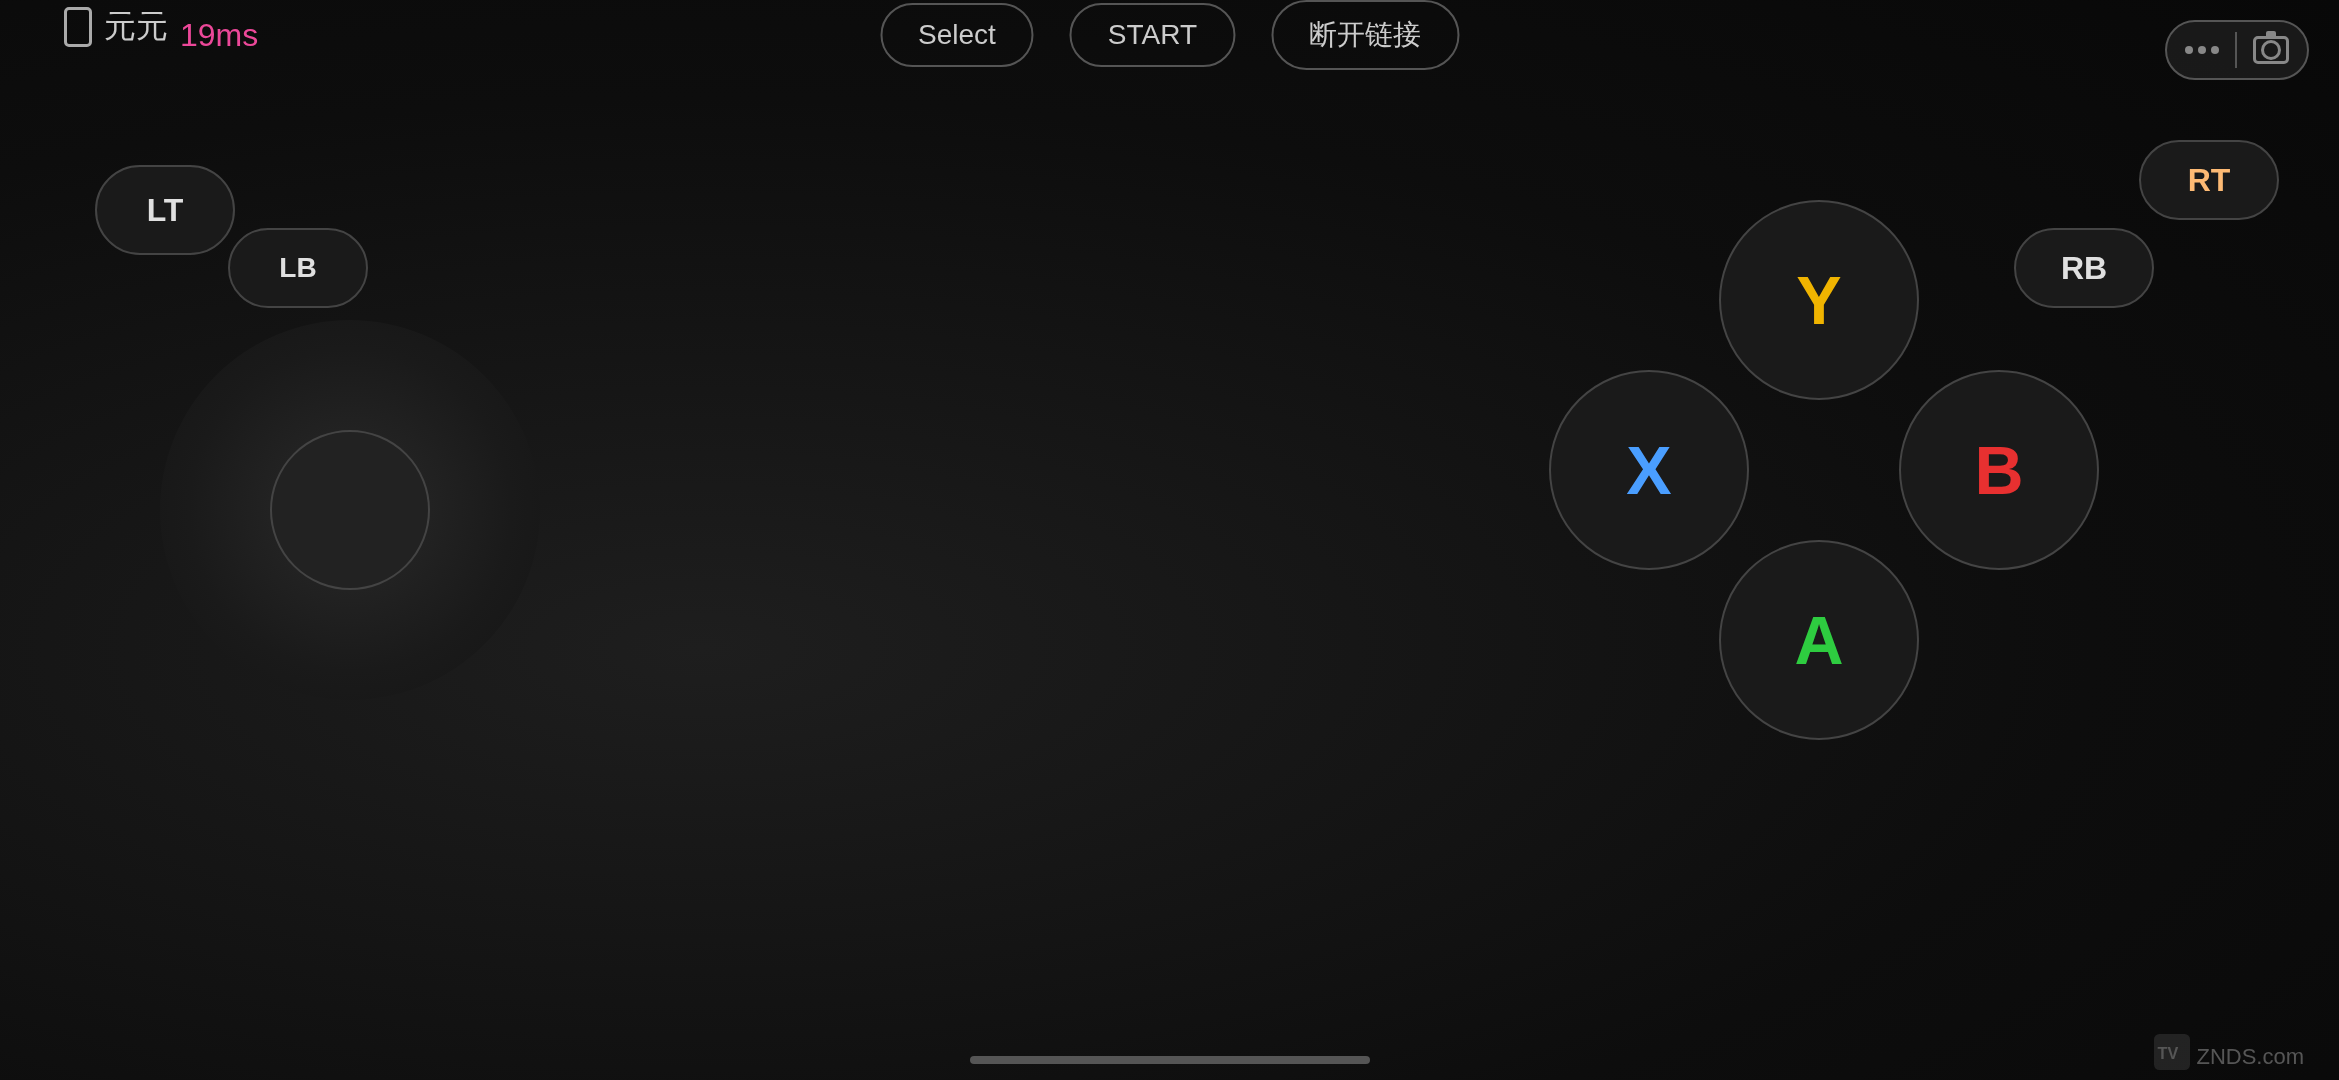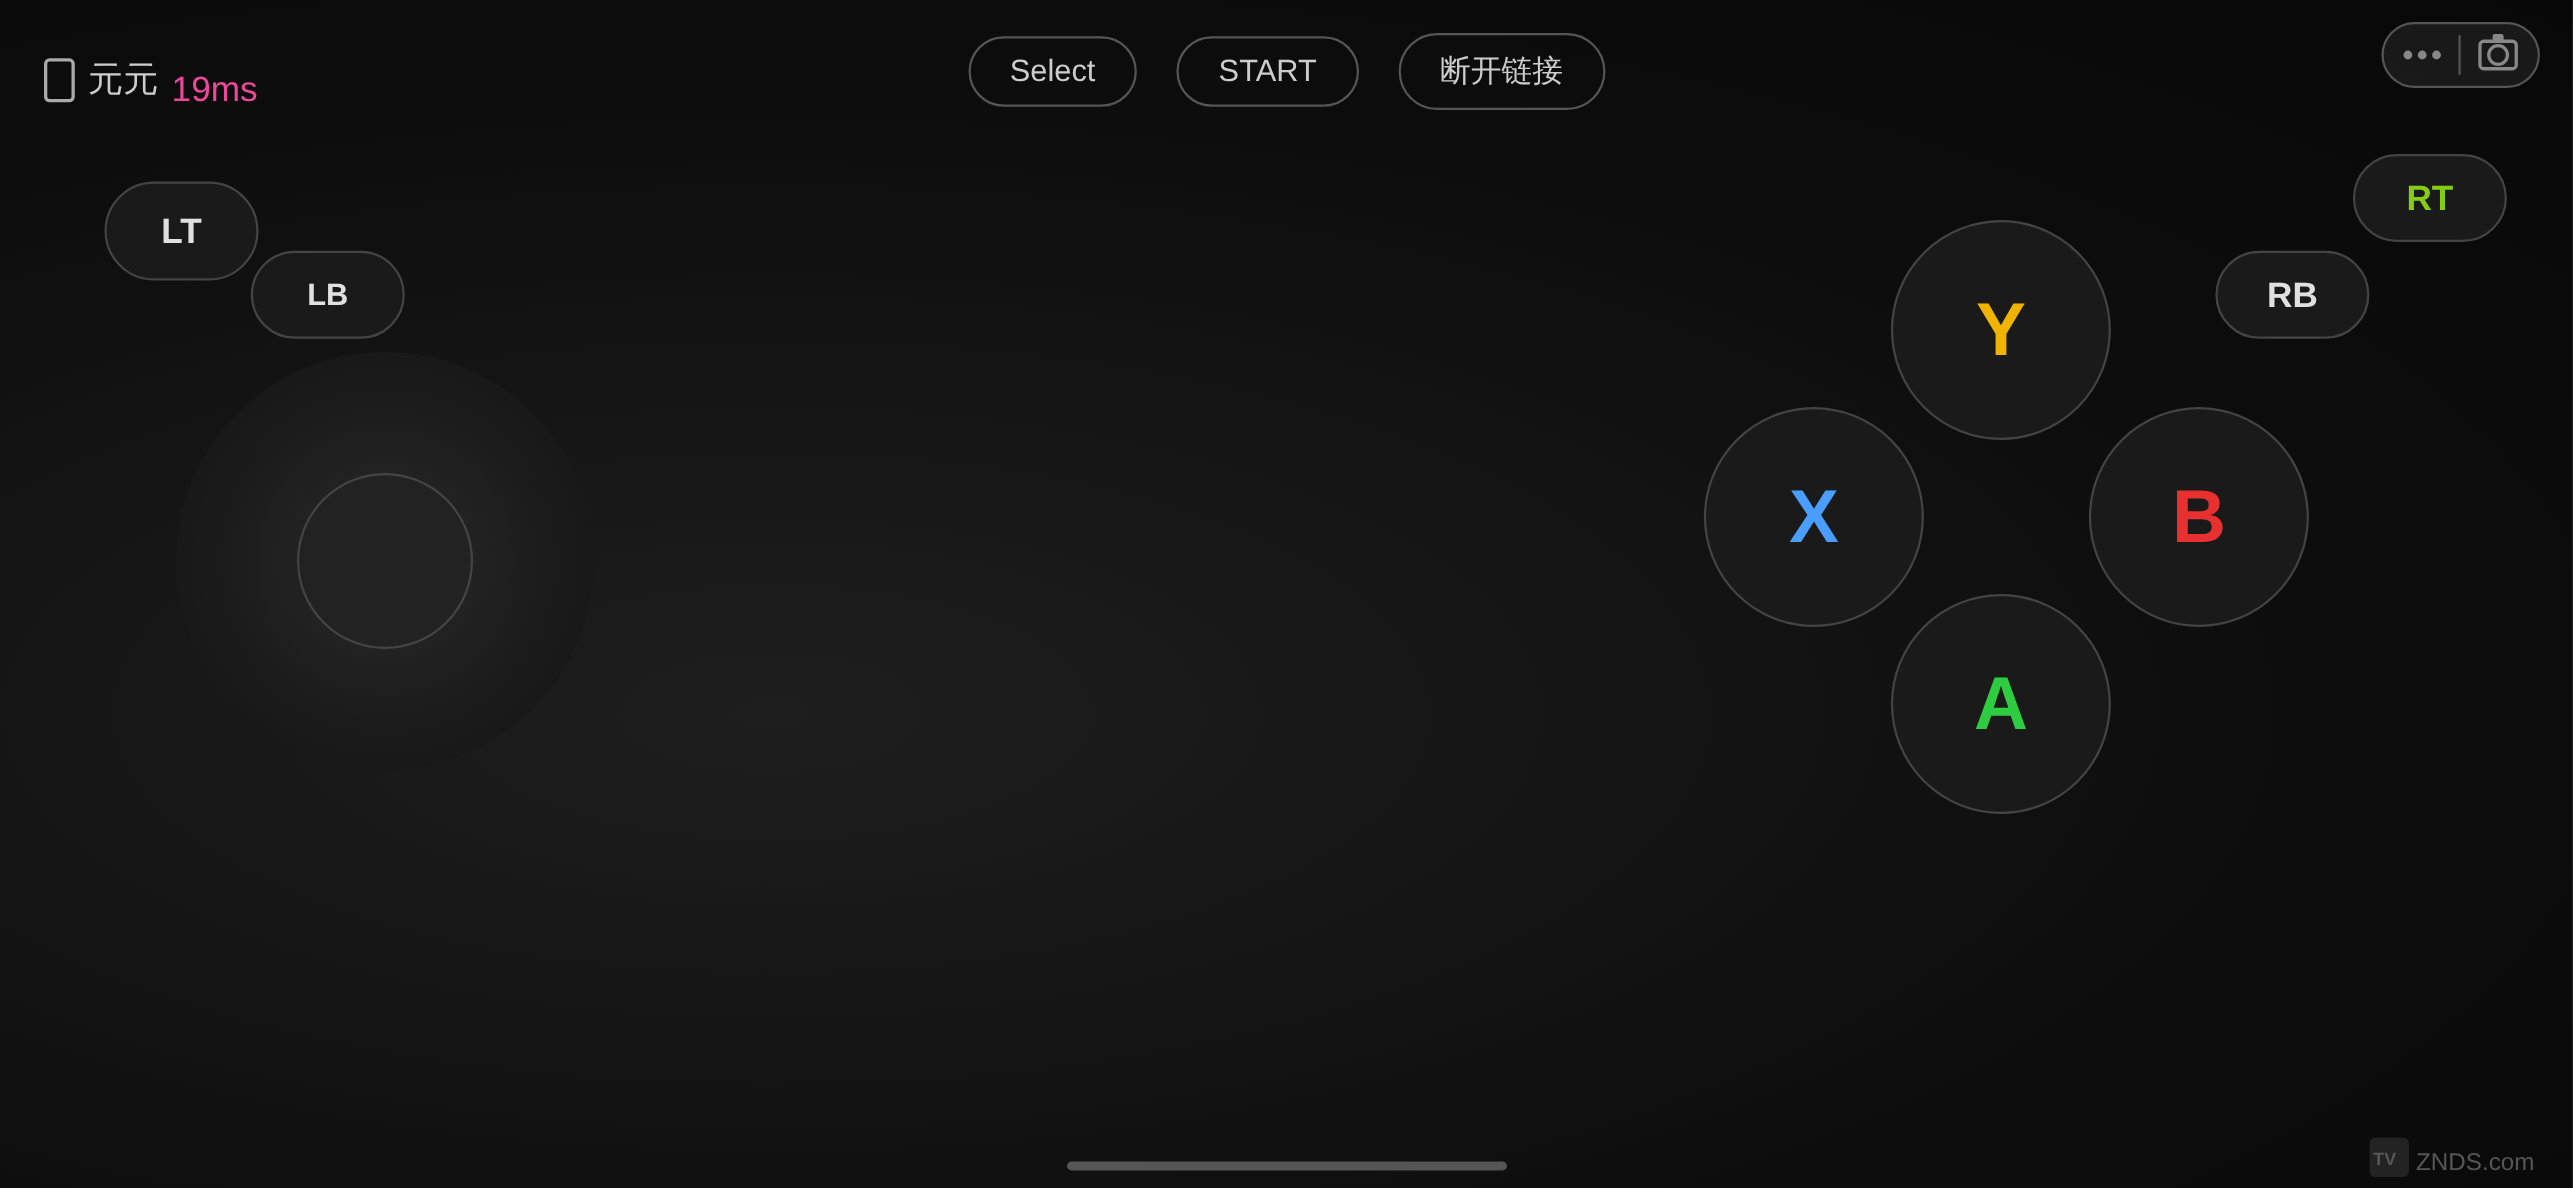--- a/index.html
+++ b/index.html
@@ -16,22 +16,22 @@
     }
 
     
     .top-bar {
       position: absolute;
       top: 0;
       left: 0;
       right: 0;
       height: 100px;
       display: flex;
-      align-items: flex-end;
-      padding: 0 40px;
+      align-items: flex-start;
+      padding: 0 64px;
     }
 
     .device-info {
       display: flex;
       align-items: center;
       gap: 12px;
     }
 
     .phone-icon {
       width: 28px;
@@ -186,21 +186,21 @@
     
     .rt-btn {
       position: absolute;
       top: 140px;
       right: 60px;
       width: 140px;
       height: 80px;
       border: 2px solid #555;
       border-radius: 50px;
       background: #1a1a1a;
-      color: #84cc16;
+      color: #fdba74;
       font-size: 32px;
       font-weight: 600;
       display: flex;
       align-items: center;
       justify-content: center;
       cursor: pointer;
     }
 
     
     .rb-btn {

